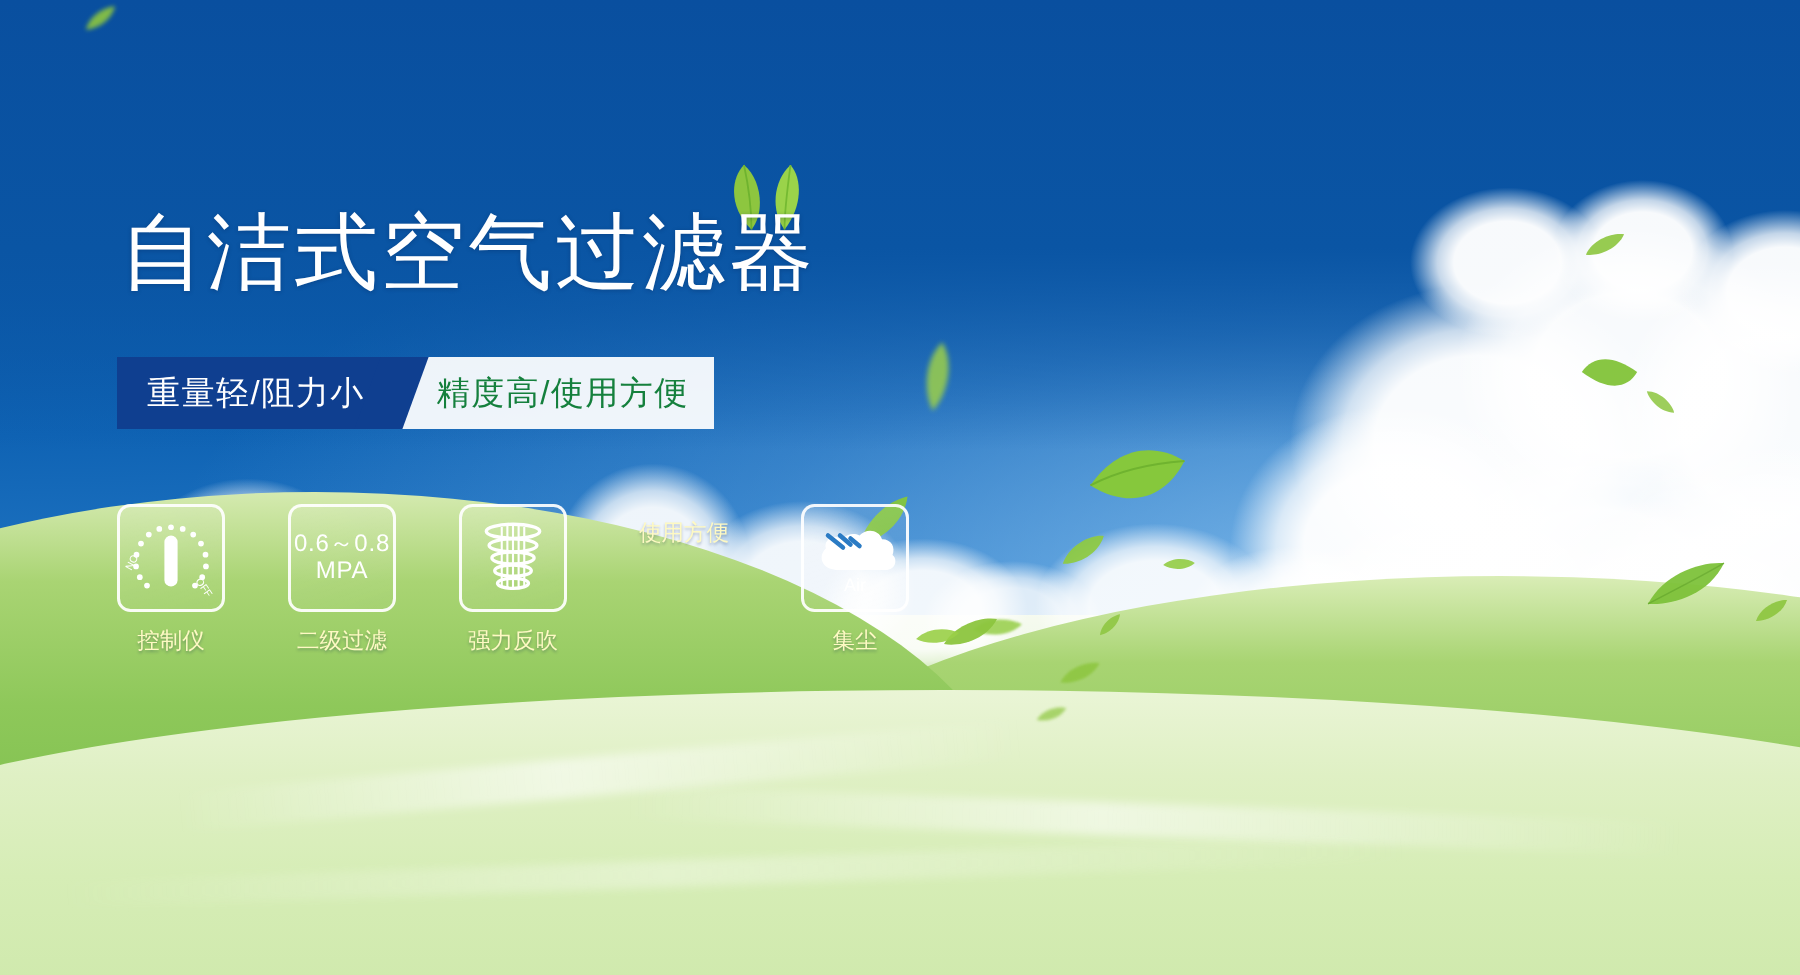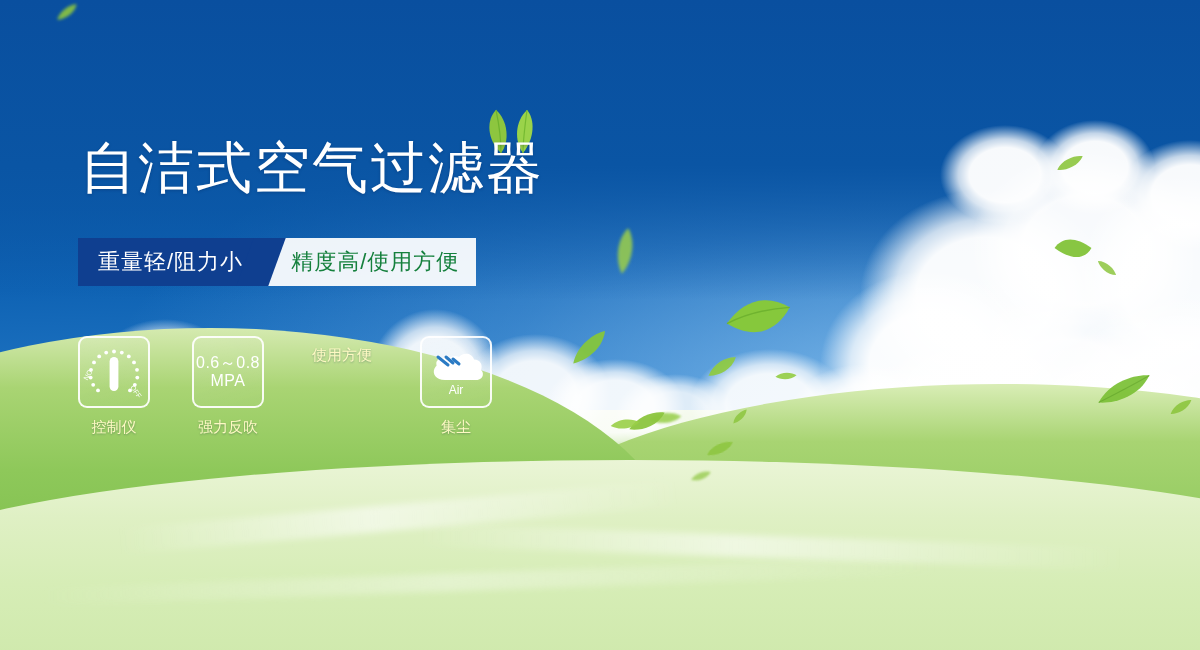--- a/index.html
+++ b/index.html
@@ -370,23 +370,44 @@
         <div class="feature-label">控制仪</div>
       </div>
 
       <div class="feature">
         <div class="feature-box">
           <div class="feature-text">
             <div>0.6～0.8</div>
             <div>MPA</div>
           </div>
         </div>
+        <div class="feature-label">二级过滤</div>
+      </div>
+
+      <div class="feature">
+        <div class="feature-box">
+          <svg viewBox="0 0 64 64" width="60" height="60">
+            <g stroke="#ffffff" stroke-width="2.4" fill="none">
+              <ellipse cx="32" cy="13" rx="19" ry="5"></ellipse>
+              <ellipse cx="32" cy="23" rx="17" ry="4.6"></ellipse>
+              <ellipse cx="32" cy="32" rx="15" ry="4.3"></ellipse>
+              <ellipse cx="32" cy="41" rx="13" ry="4"></ellipse>
+              <ellipse cx="32" cy="50" rx="11" ry="3.6"></ellipse>
+            </g>
+            <g stroke="#ffffff" stroke-width="1.5">
+              <line x1="24" y1="10" x2="24" y2="52"></line>
+              <line x1="28" y1="9" x2="28" y2="53"></line>
+              <line x1="32" y1="8" x2="32" y2="54"></line>
+              <line x1="36" y1="9" x2="36" y2="53"></line>
+              <line x1="40" y1="10" x2="40" y2="52"></line>
+            </g>
+          </svg>
+        </div>
         <div class="feature-label">强力反吹</div>
       </div>
-
 
       <div class="feature">
         <div class="feature-label">使用方便</div>
       </div>
 
       <div class="feature">
         <div class="feature-box">
           <svg viewBox="0 0 68 68" width="68" height="68">
             <path d="M23 42 C14 42 10 36 12.5 30.5 C14.5 26 20 25 23 27
                      C24 20 31 16 37 19 C41.5 14 50 15 52 21.5

